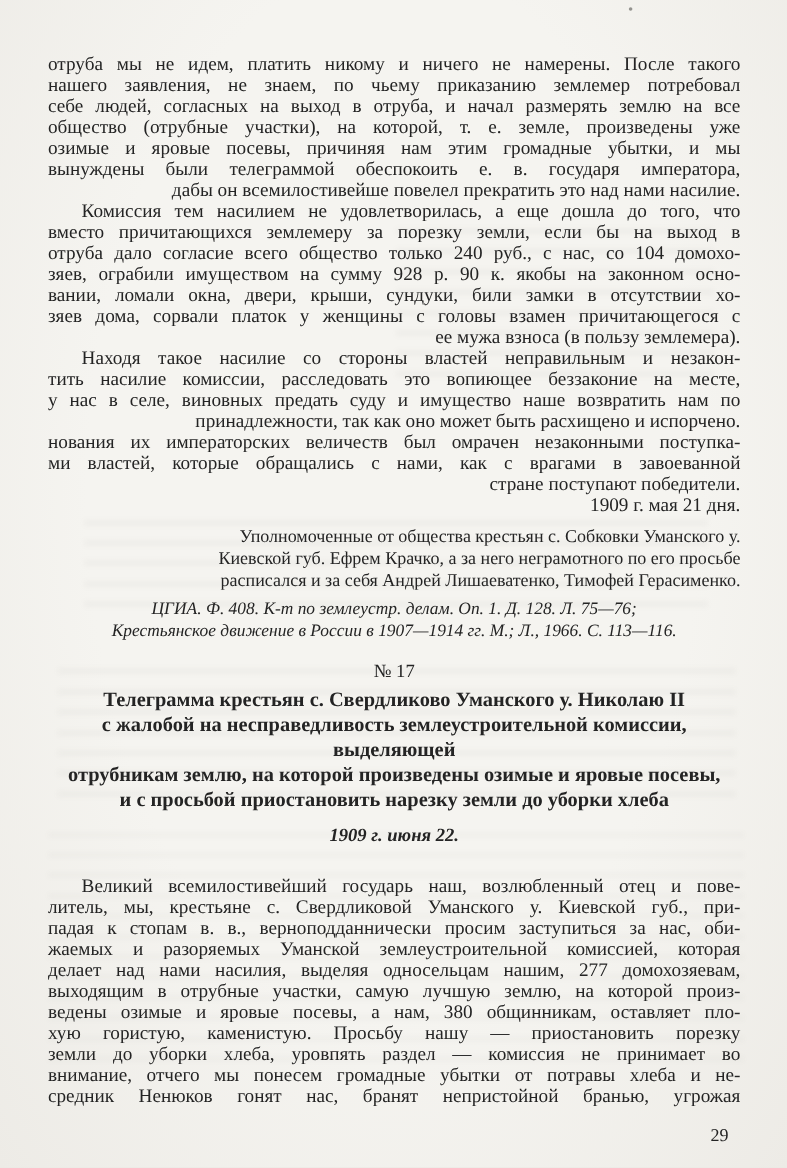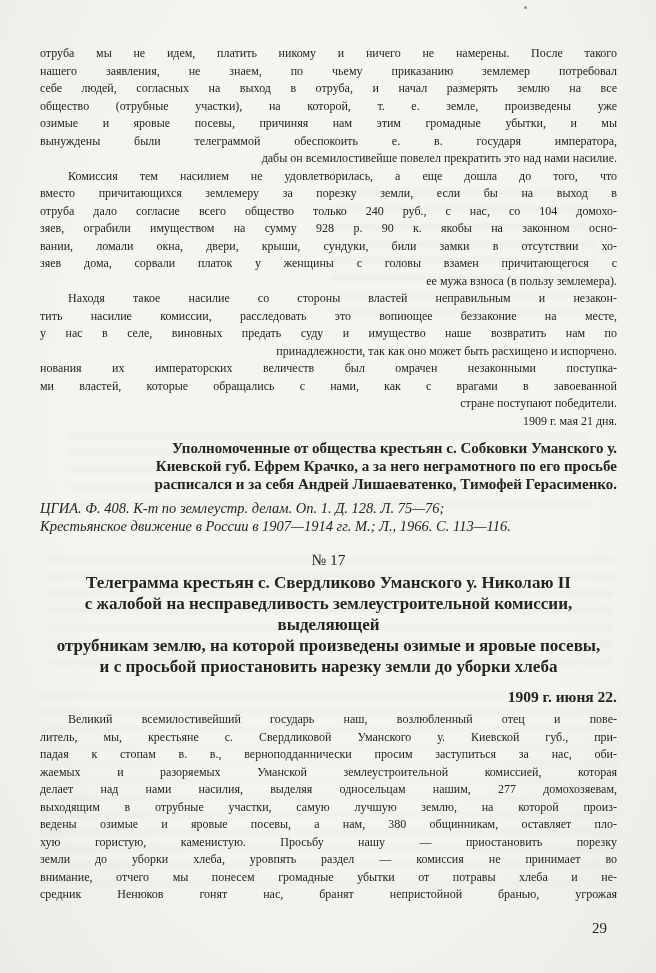--- a/index.html
+++ b/index.html
@@ -30,48 +30,48 @@
   .g4 { left: 40px;  top: 688px; width: 580px; height: 205px; opacity: .38; }
   .speck {
     position: absolute; left: 524px; top: 6px; width: 3px; height: 3px;
     border-radius: 50%; background: rgba(70,70,65,.55);
   }
 
   .text-block {
     position: absolute; left: 40px; top: 45px; width: 577px; z-index: 1;
   }
   .line {
-    font-size: 12px;
+    font-size: 16px;
     line-height: 17.5px;
   }
   .jl { text-align: justify; text-align-last: justify; }
   .ll { text-align: right; }
   .ind { text-indent: 28px; }
 
-  .sig-block { margin-top: 9px; font-weight: bold; }
+  .sig-block { margin-top: 9px; }
   .sig { text-align: right; font-size: 15px; line-height: 18px; }
 
   .src-block { margin-top: 7px; }
   .src {
-    text-align: left; font-style: italic;
+    text-align: center; font-style: italic;
     font-size: 14.5px; line-height: 17.5px;
   }
 
   .docnum {
     text-align: center; font-weight: normal;
     font-size: 15.5px; margin-top: 16px;
   }
   .title-block { margin-top: 3px; }
   .title-line {
     text-align: center; font-weight: bold;
     font-size: 17px; line-height: 21px;
   }
   .date-right {
-    text-align: right; font-weight: bold; 
-    font-size: 15.5px; margin-top: 11px; margin-bottom: 5px;
+    text-align: center; font-weight: bold; font-style: italic;
+    font-size: 15.5px; margin-top: 11px; margin-bottom: 24px;
   }
   .pagenum {
     text-align: right; padding-right: 10px;
     font-size: 15px; margin-top: 16px;
   }
 </style>
 </head>
 <body>
 
 <div class="page">

